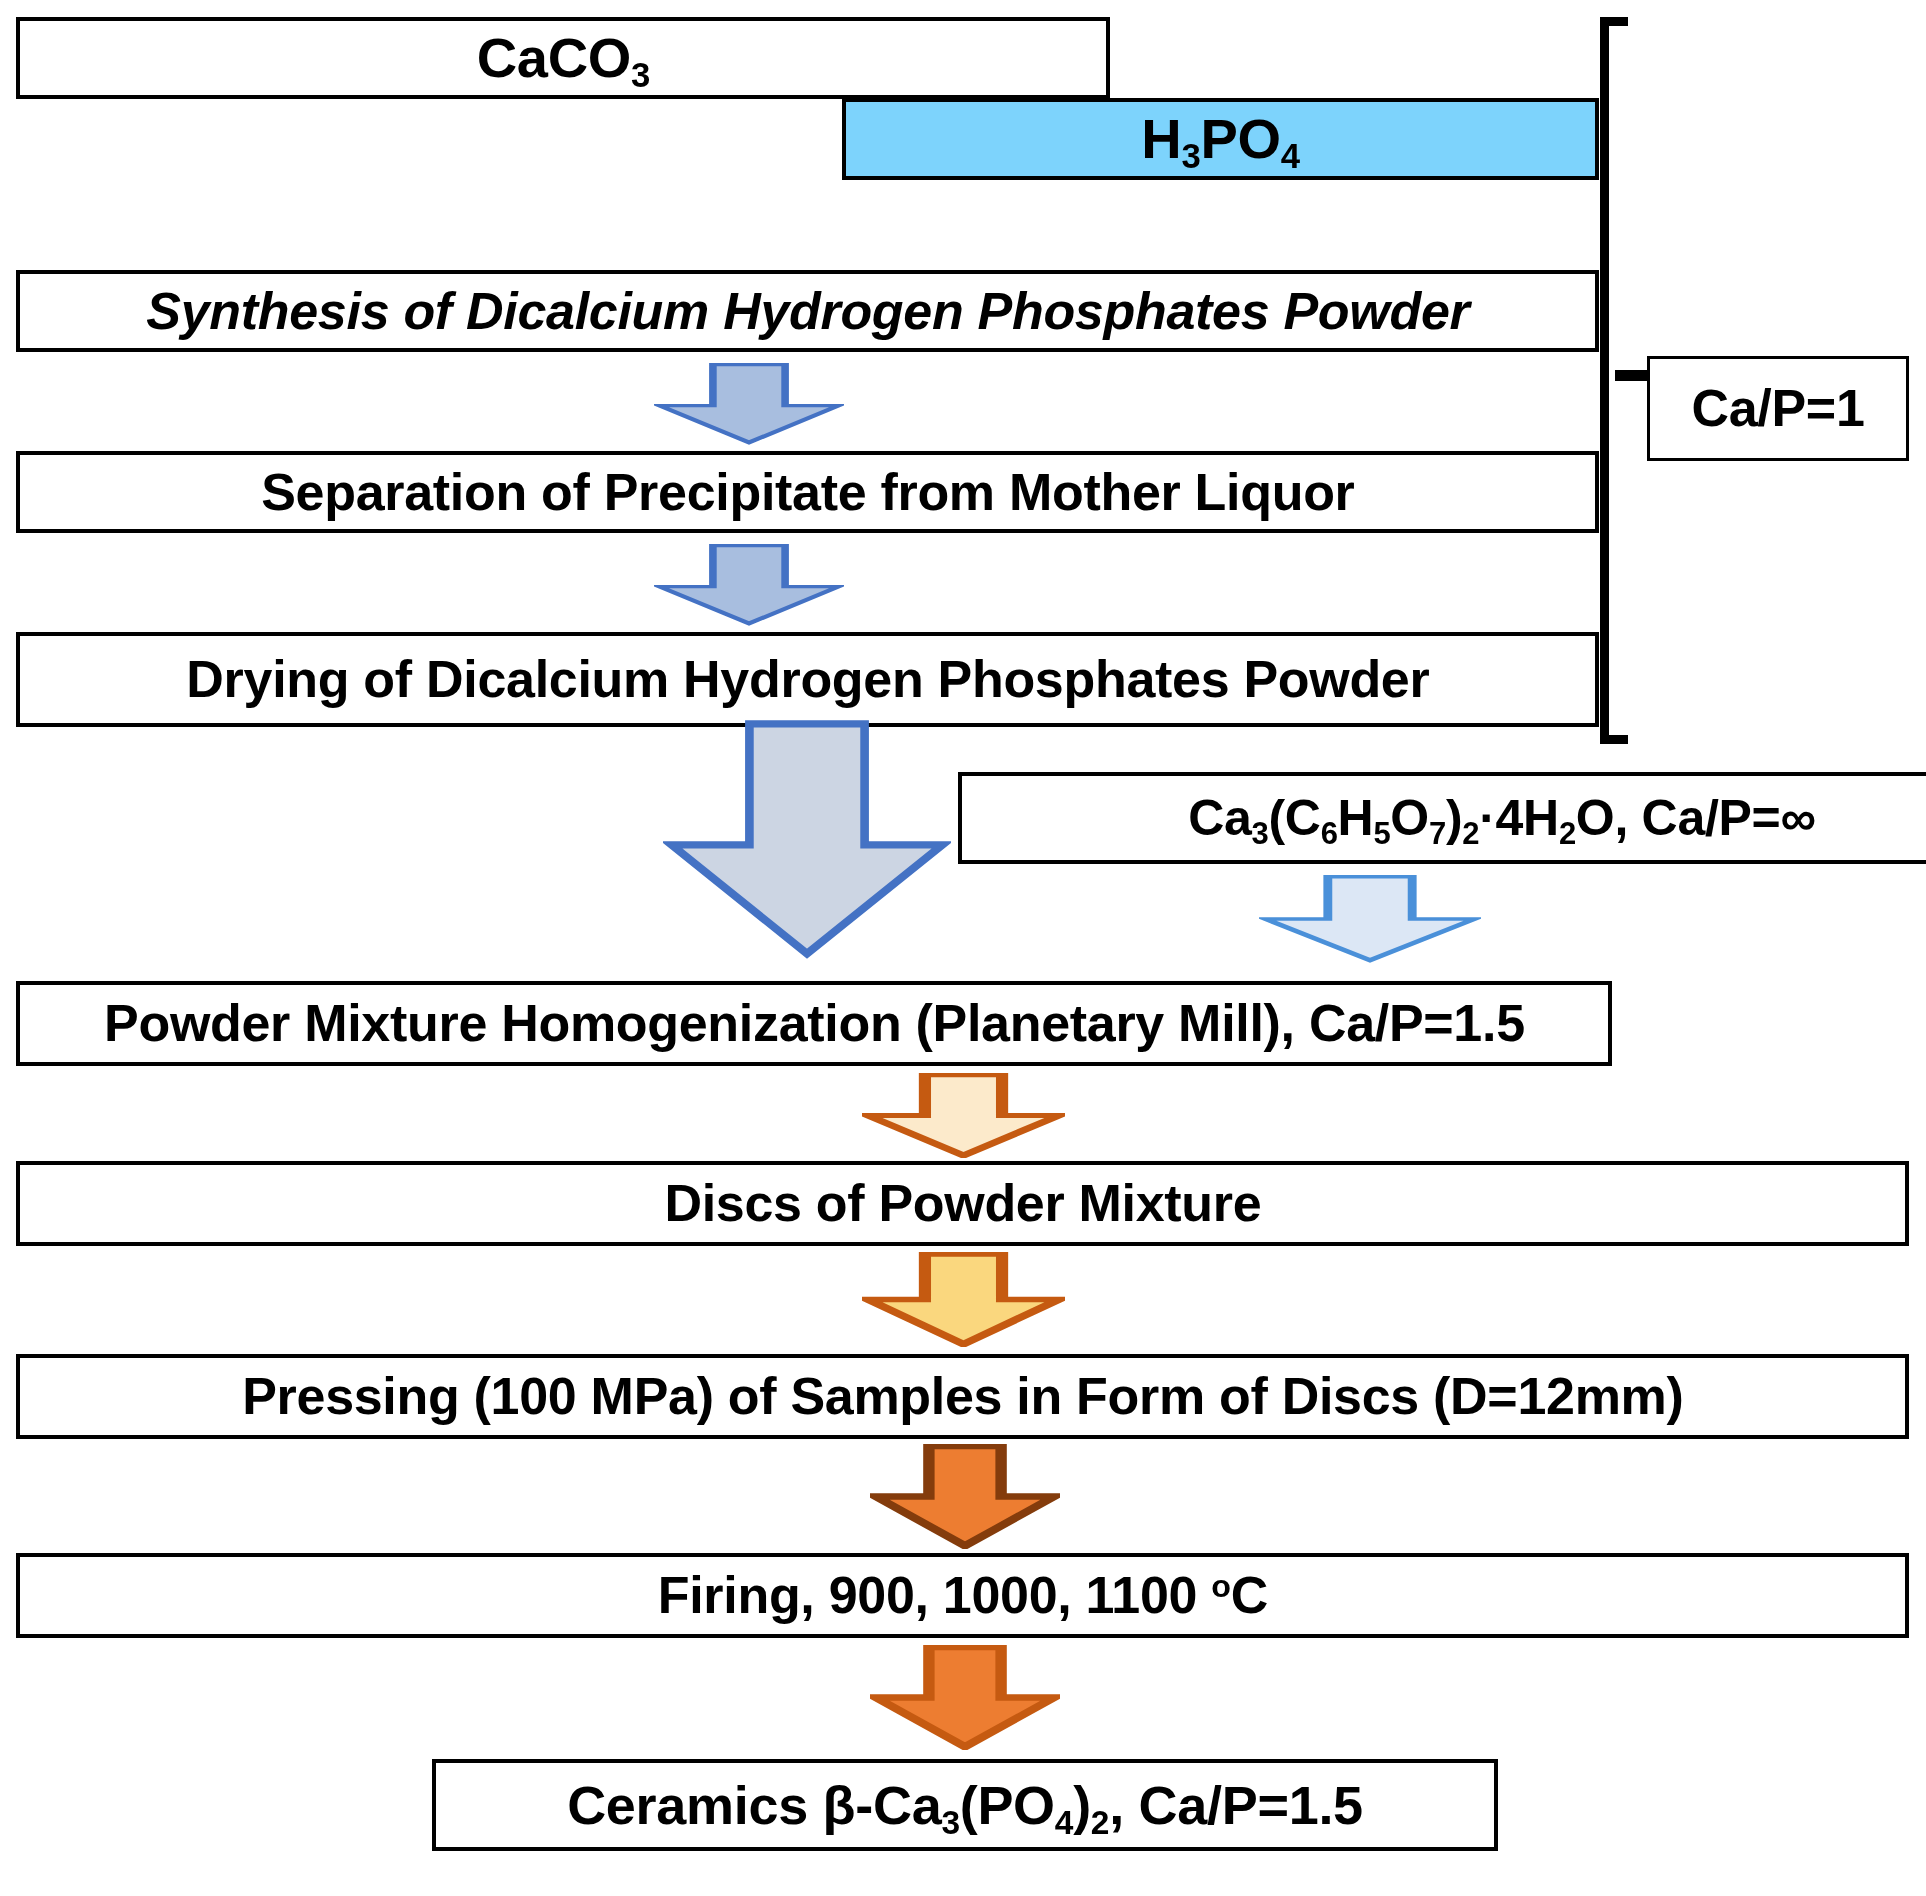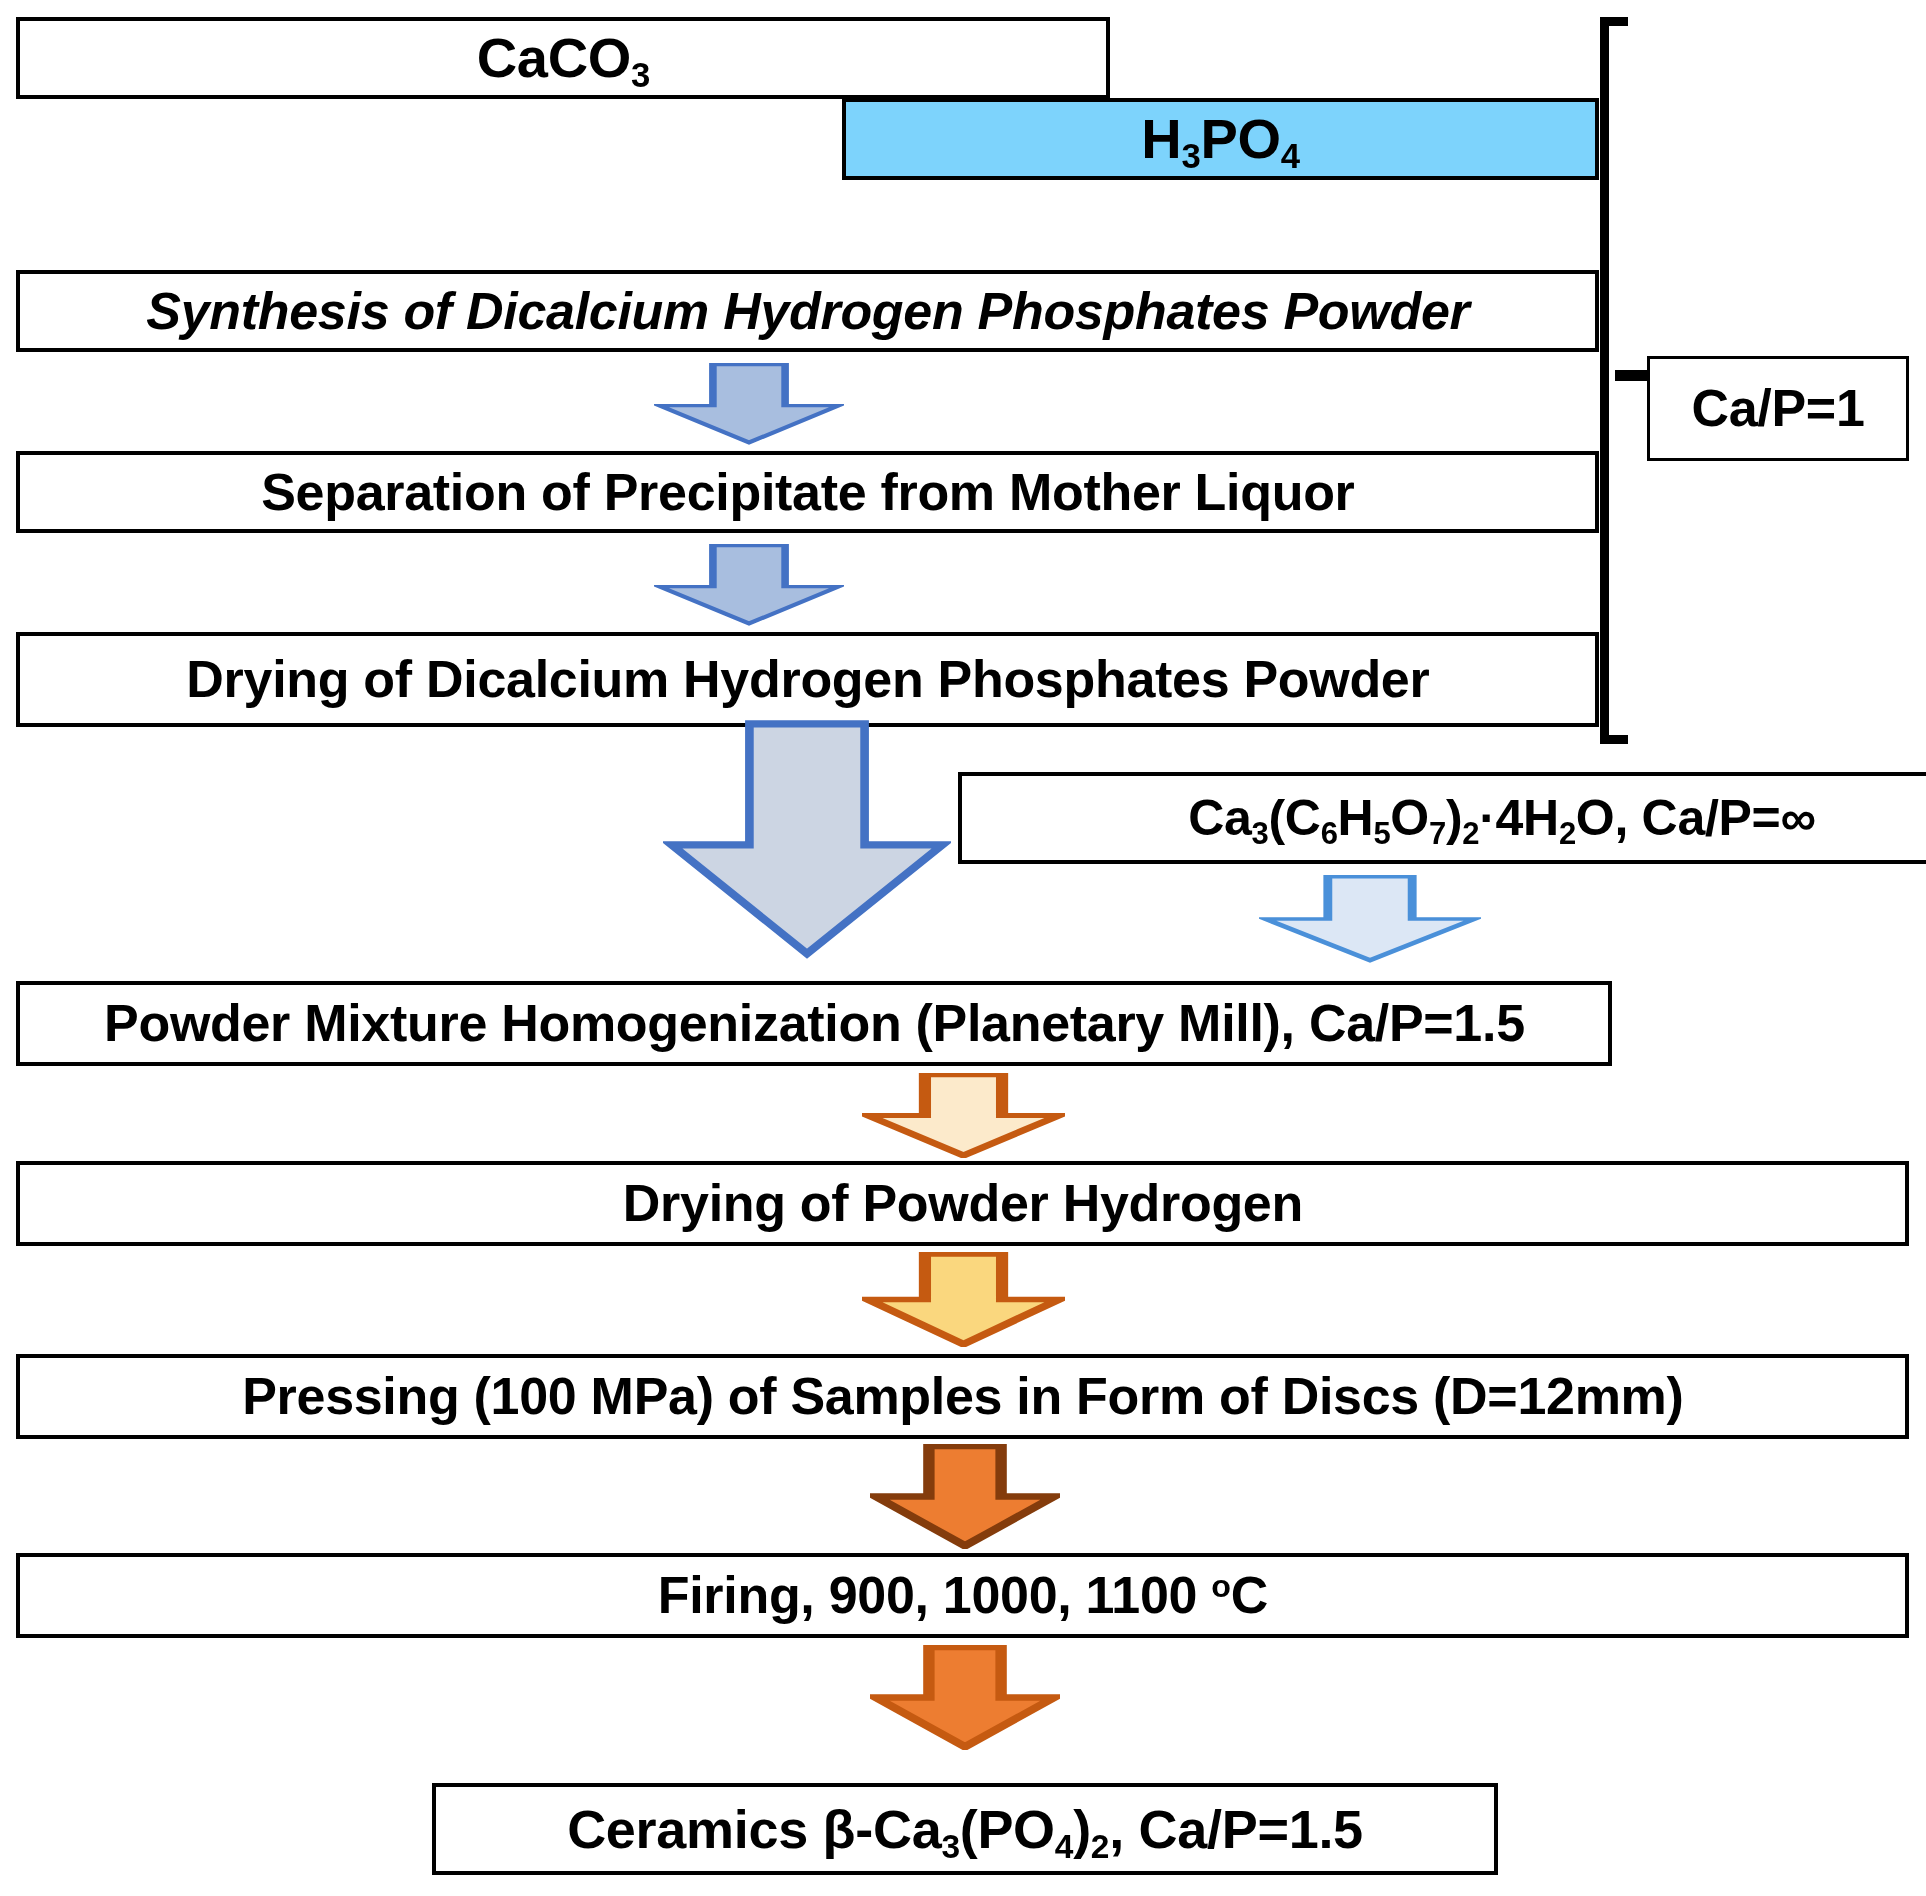--- a/index.html
+++ b/index.html
@@ -128,21 +128,21 @@
     <span class="txt">Powder Mixture Homogenization (Planetary Mill), Ca/P=1.5</span>
   </div>
 
   <div class="arrow" style="left:862px; top:1073px; width:203px; height:85px;">
     <svg viewBox="0 0 100 100" preserveAspectRatio="none">
       <polygon points="31,2 69,2 69,50 97,50 50,97 3,50 31,50" fill="#FCEACB" stroke="#C55A11" stroke-width="6" stroke-linejoin="miter"></polygon>
     </svg>
   </div>
 
   <div class="box" style="left:16.4px; top:1161px; width:1893px; height:85px; font-size:52px;">
-    <span class="txt">Drying of Powder Hydrogen</span>
+    <span class="txt">Discs of Powder Mixture</span>
   </div>
 
   <div class="arrow" style="left:862px; top:1252px; width:203px; height:95px;">
     <svg viewBox="0 0 100 100" preserveAspectRatio="none">
       <polygon points="31,2 69,2 69,50 97,50 50,97 3,50 31,50" fill="#FAD77E" stroke="#C55A11" stroke-width="6" stroke-linejoin="miter"></polygon>
     </svg>
   </div>
 
   <div class="box" style="left:16.4px; top:1354px; width:1893px; height:85px; font-size:52px;">
     <span class="txt">Pressing (100 MPa) of Samples in Form of Discs (D=12mm)</span>
@@ -157,18 +157,18 @@
   <div class="box" style="left:16.4px; top:1553px; width:1893px; height:85px; font-size:52px;justify-content:center;">
     <span class="txt">Firing, 900, 1000, 1100 <sup>o</sup>C</span>
   </div>
 
   <div class="arrow" style="left:870px; top:1645px; width:190px; height:105px;">
     <svg viewBox="0 0 100 100" preserveAspectRatio="none">
       <polygon points="31,2 69,2 69,50 97,50 50,97 3,50 31,50" fill="#ED7D31" stroke="#C55A11" stroke-width="6" stroke-linejoin="miter"></polygon>
     </svg>
   </div>
 
-  <div class="box" style="left:432px; top:1759px; width:1066px; height:92px; font-size:54px;margin-top:24px;">
+  <div class="box" style="left:432px; top:1759px; width:1066px; height:92px; font-size:54px;">
     <span class="txt">Ceramics β-Ca<sub>3</sub>(PO<sub>4</sub>)<sub>2</sub>, Ca/P=1.5</span>
   </div>
 
 </div>
 
 
 </body></html>

